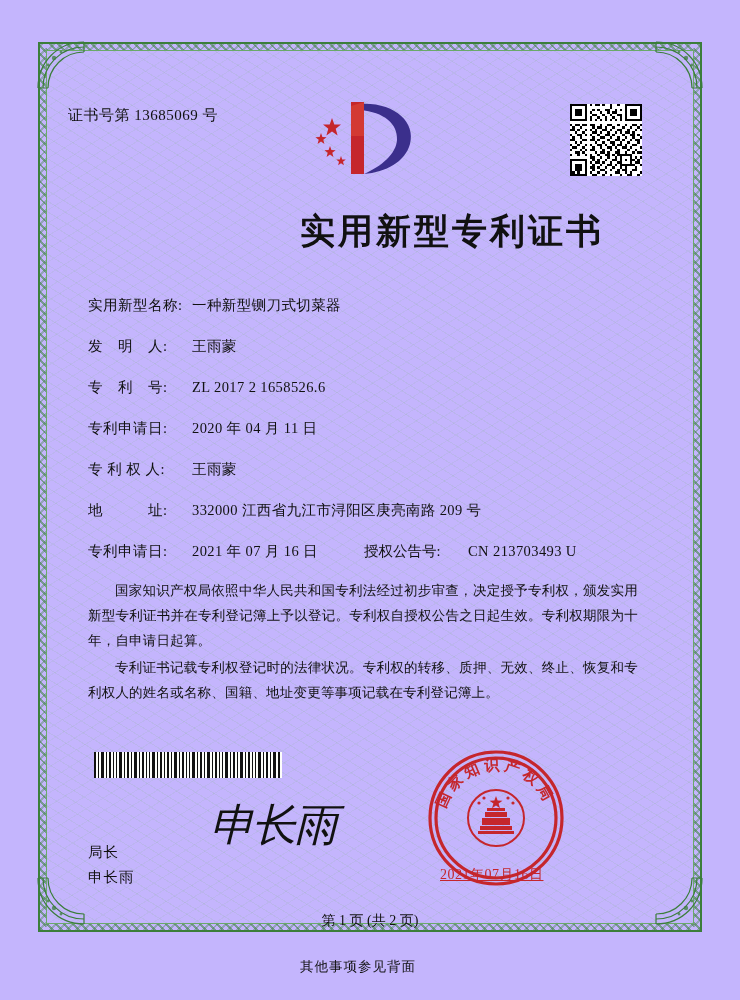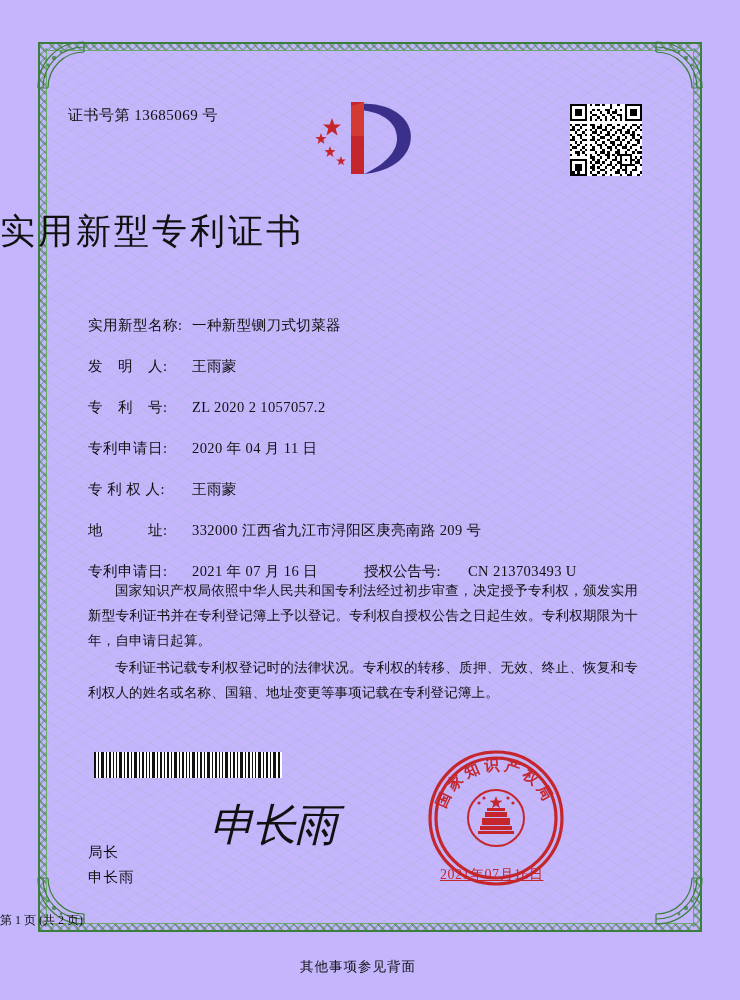--- a/index.html
+++ b/index.html
@@ -107,23 +107,23 @@
     width: 72px; height: 72px;
     background: #fff;
   }
   .qr svg { display:block; }
 
   
   .doc-title {
     position: absolute;
     left: 0; top: 208px;
     width: 604px;
-    text-align: left;
+    text-align: right;
     font-family: "Liberation Sans", "DejaVu Sans", sans-serif;
-    font-weight: normal;
+    font-weight: bold;
     font-size: 35px;
     letter-spacing: 3px;
     color: #111;
   }
 
   
   .fields {
     position: absolute;
     left: 88px; top: 298px;
     width: 560px;
@@ -137,21 +137,20 @@
   }
   .field-label {
     width: 104px;
     flex: 0 0 104px;
     white-space: nowrap;
     letter-spacing: 0.5px;
   }
   .field-value {
     white-space: nowrap;
     letter-spacing: 0.4px;
-    margin-top: 20px;
   }
   .field-row.dual .field-value { margin-right: 46px; }
   .field-label2 {
     width: 104px;
     flex: 0 0 104px;
     white-space: nowrap;
   }
 
   
   .paragraphs {
@@ -210,21 +209,22 @@
     white-space: nowrap;
     letter-spacing: 0.5px;
     text-decoration: underline;
   }
 
   
   .page-indicator {
     position: absolute;
     left: 0; top: 912px;
     width: 740px;
-    font-size: 12px;
+    text-align: center;
+    font-size: 14px;
   }
   .back-note {
     position: absolute;
     left: 0; top: 958px;
     width: 716px;
     text-align: center;
     font-size: 13.5px;
     letter-spacing: 1px;
   }
 </style>
@@ -379,21 +379,21 @@
       <div class="field-value">一种新型铡刀式切菜器</div>
     </div>
 
     <div class="field-row">
       <div class="field-label">发　明　人:</div>
       <div class="field-value">王雨蒙</div>
     </div>
 
     <div class="field-row">
       <div class="field-label">专　利　号:</div>
-      <div class="field-value">ZL 2020 2 1057057.2</div>
+      <div class="field-value">ZL 2017 2 1658526.6</div>
     </div>
 
     <div class="field-row">
       <div class="field-label">专利申请日:</div>
       <div class="field-value">2020 年 04 月 11 日</div>
     </div>
 
     <div class="field-row">
       <div class="field-label">专 利 权 人:</div>
       <div class="field-value">王雨蒙</div>

